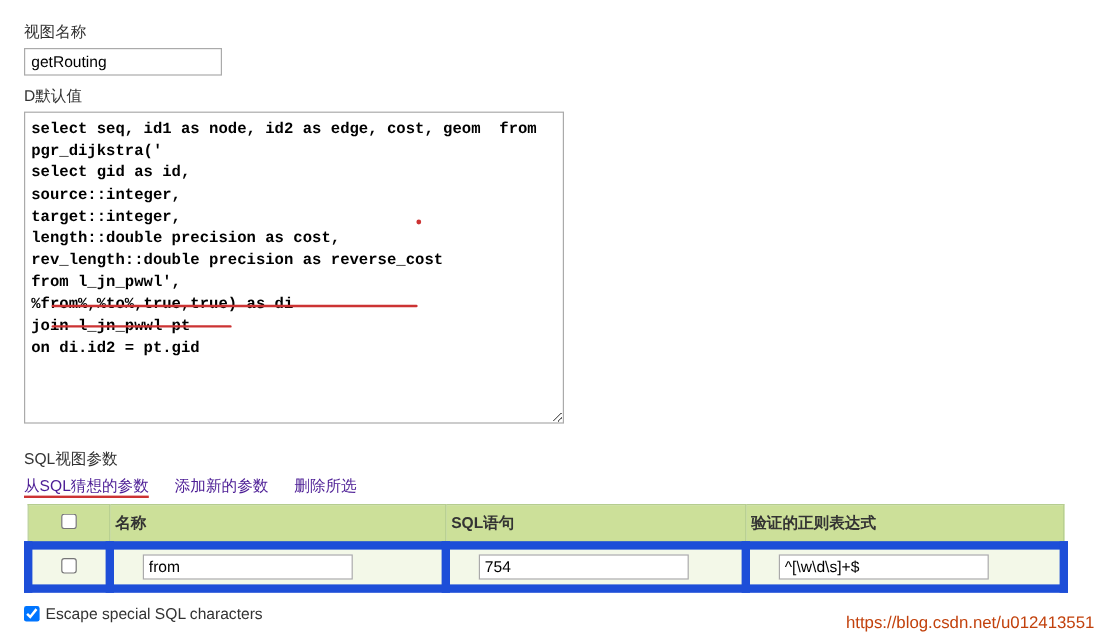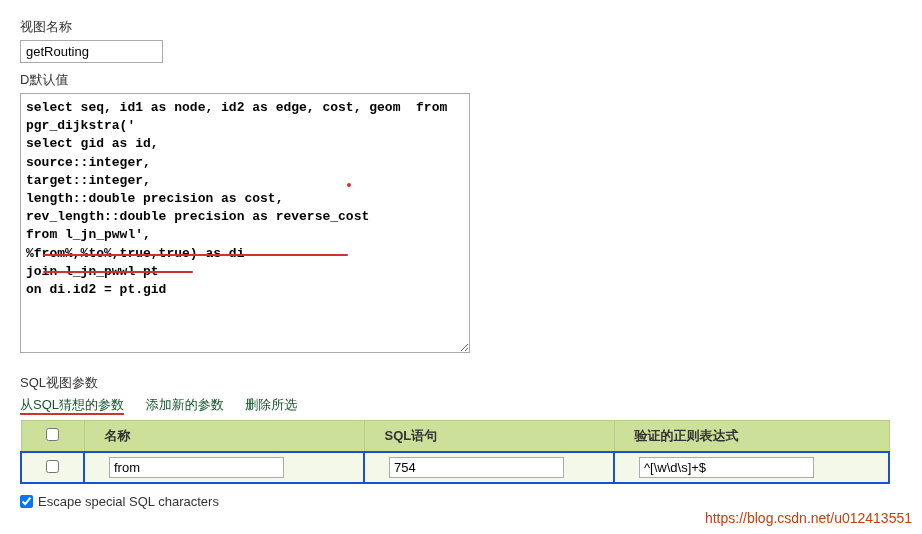--- a/index.html
+++ b/index.html
@@ -14,21 +14,21 @@
     .field-label {
       font-size: 13px;
       color: #333;
       margin-bottom: 4px;
       margin-top: 8px;
     }
     .text-input {
       border: 1px solid #aaa;
       padding: 3px 5px;
       font-size: 13px;
-      width: 143px;
+      width: 165px;
     }
     .sql-textarea {
       width: 450px;
       height: 260px;
       border: 1px solid #aaa;
       padding: 5px;
       font-family: "SimSun", "Courier New", monospace;
       font-size: 13px;
       line-height: 1.4;
       resize: both;
@@ -52,46 +52,46 @@
       width: 4px;
       height: 4px;
       background: #cc3333;
       border-radius: 50%;
     }
     .links-row {
       margin-top: 4px;
       margin-bottom: 6px;
     }
     .link {
-      color: #14532d;
+      color: #4c1d95;
       text-decoration: none;
       margin-right: 18px;
       cursor: pointer;
       text-align: center;
     }
     .link.underlined {
       border-bottom: 2px solid #cc3333;
       padding-bottom: 1px;
     }
     .params-table {
       width: 870px;
       border-collapse: collapse;
       border: 1px solid #b5cd8f;
     }
     .params-table th {
       background: #cce099;
       border: 1px solid #b5cd8f;
       text-align: left;
-      padding: 6px 20px;
+      padding: 6px 4px;
       font-weight: bold;
       font-size: 13px;
     }
     .params-table td {
       background: #f3f8e8;
-      border: 2px solid #1d4ed8;
+      border: 7px solid #1d4ed8;
       padding: 4px 24px;
       vertical-align: middle;
     }
     .params-table tr.alt td {
       background: #ffffff;
     }
     .params-table th:first-child,
     .params-table td:first-child {
       width: 34px;
       text-align: center;

